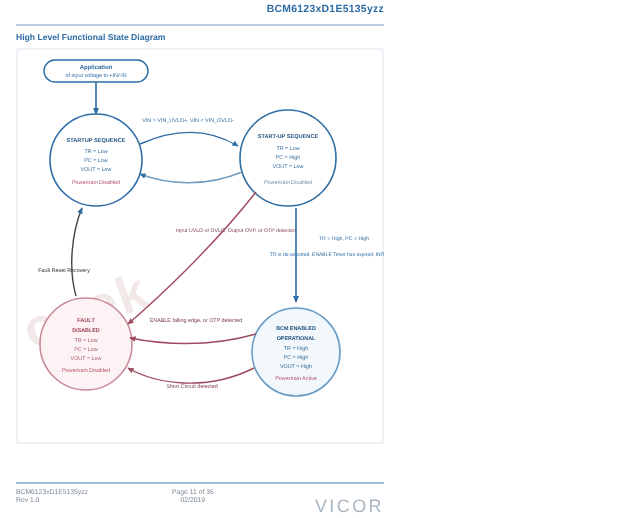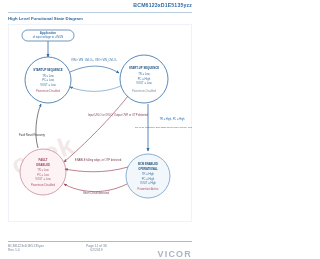--- a/index.html
+++ b/index.html
@@ -34,21 +34,21 @@
     transform:rotate(-20deg);transform-origin:left bottom;
     white-space:nowrap;letter-spacing:1px;
     opacity:.85;pointer-events:none;
   }
 
   
   .ftr-rule{position:absolute;left:8px;top:241px;width:184px;height:1.3px;background:#9ebfd8;}
   .ftr-l{position:absolute;left:8px;top:244px;font-size:3.4px;line-height:4.4px;color:#7d8996;}
   .ftr-c{position:absolute;left:86px;top:244px;font-size:3.4px;line-height:4.4px;color:#7d8996;text-align:center;}
   .ftr-r{position:absolute;right:8px;top:243px;}
-  .vicor{font-size:9px;font-weight:bold;letter-spacing:1.2px;color:#a9b6c2;font-family:"Liberation Sans",sans-serif;}
+  .vicor{font-size:9px;font-weight:normal;letter-spacing:1.2px;color:#a9b6c2;font-family:"Liberation Sans",sans-serif;}
 </style>
 </head>
 <body>
 
 <div id="page">
 
   <div class="hdr-title">BCM6123xD1E5135yzz</div>
   <div class="hdr-rule"></div>
   <div class="sub-title">High Level Functional State Diagram</div>
 

